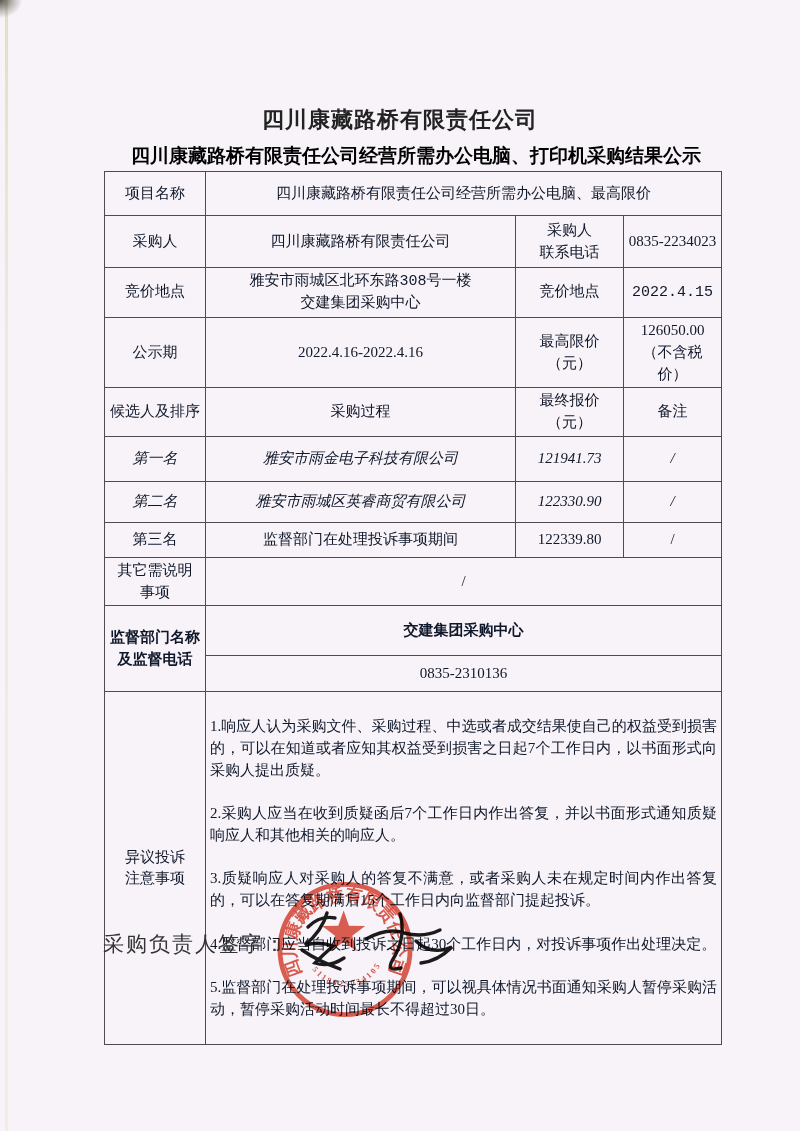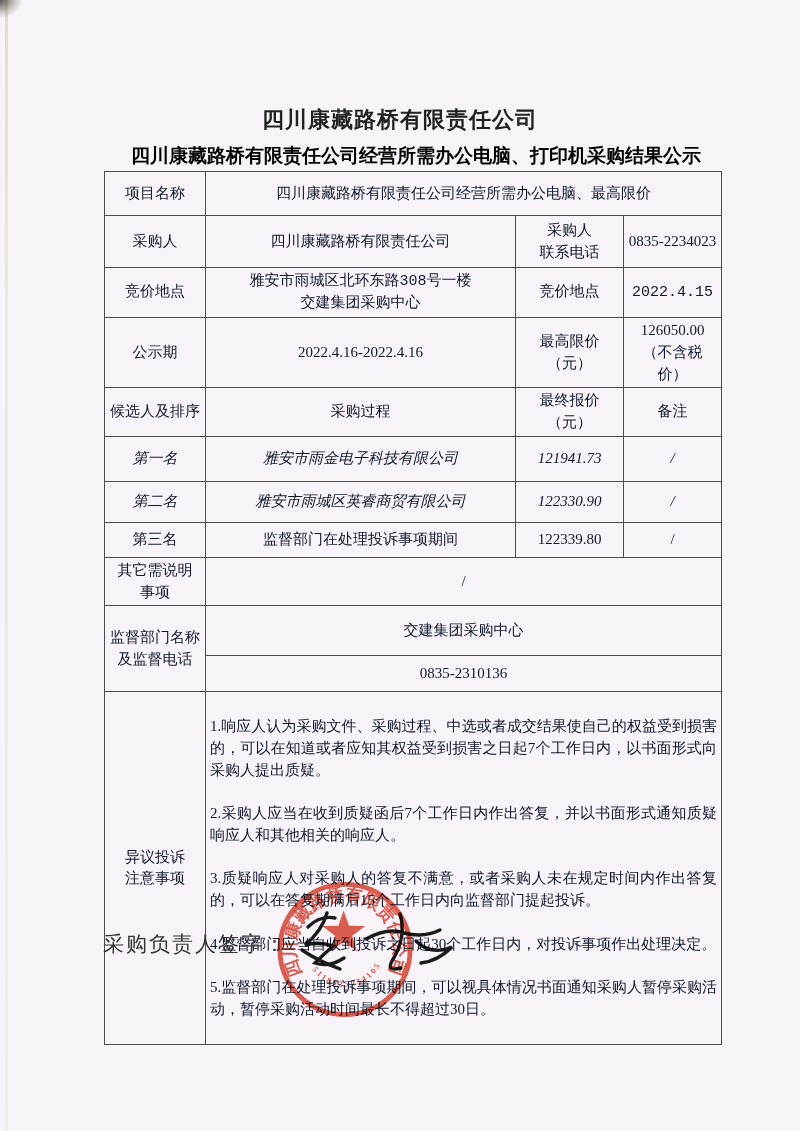--- a/index.html
+++ b/index.html
@@ -53,21 +53,21 @@
   col.c4 { width: 98px; }
   tr.r-project   { height: 44px; }
   tr.r-purchaser { height: 52px; }
   tr.r-venue     { height: 50px; font-family: Liberation Mono, monospace; }
   tr.r-period    { height: 42px; }
   tr.r-chead     { height: 41px; }
   tr.r-c0        { height: 45px; font-style: italic; }
   tr.r-c1        { height: 41px; font-style: italic; }
   tr.r-c2        { height: 35px; }
   tr.r-other     { height: 48px; }
-  tr.r-sup1      { height: 50px; }
+  tr.r-sup1      { height: 50px; font-weight: bold; }
   tr.r-sup2      { height: 36px; padding-left: 46px; }
   tr.r-notice    { height: 268px; }
   td.left-cell { text-align: left; padding-left: 12px; }
   td.notice-cell {
     text-align: left; vertical-align: middle;
     padding: 10px 9px 10px 10px;
     line-height: 25px; font-size: 15px;
   }
   td.notice-cell p { margin: 0; text-align: justify; }
   .sign-row {

